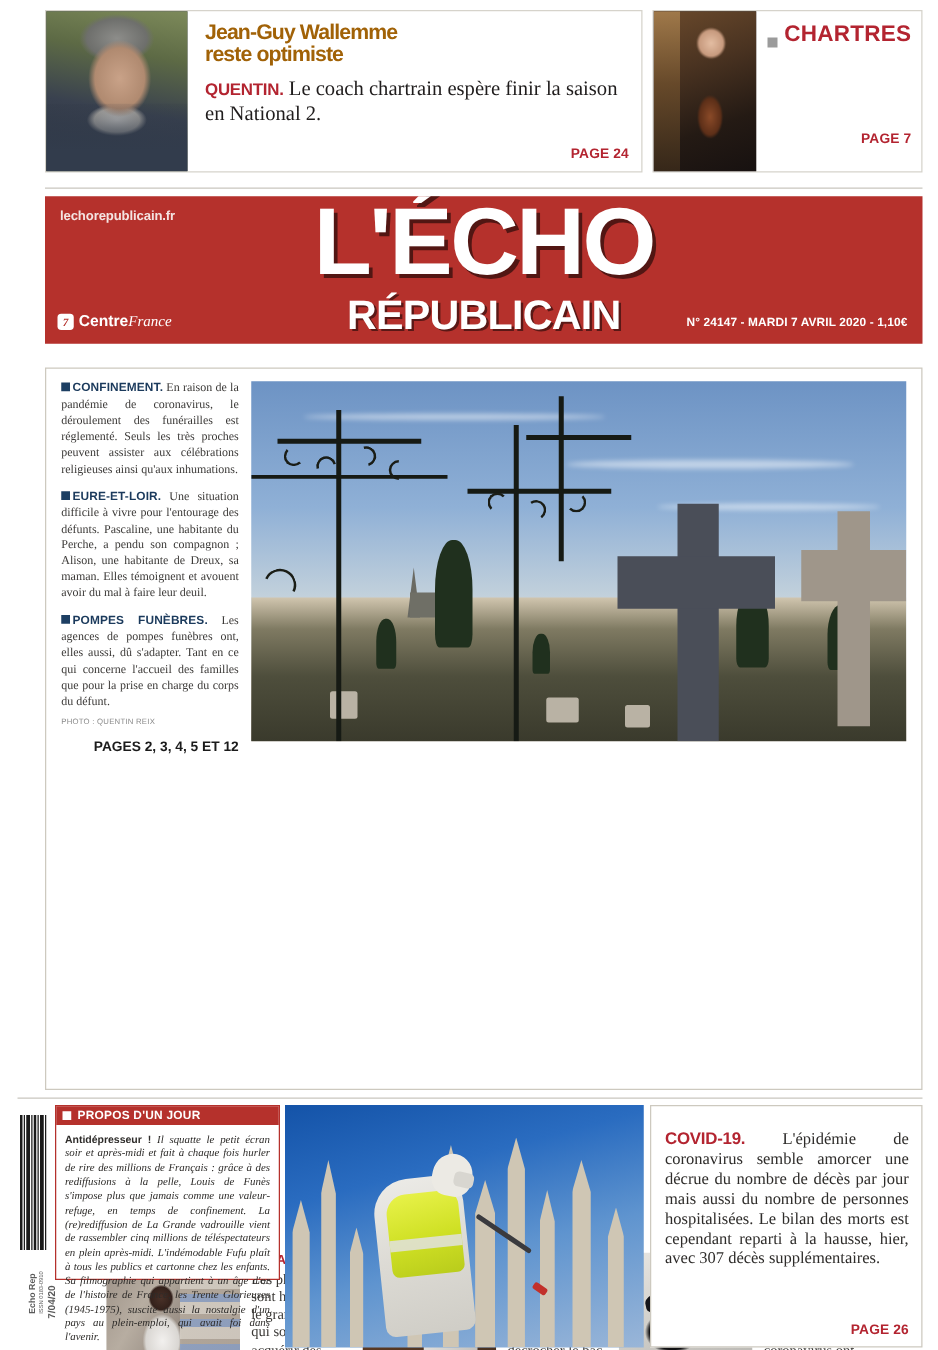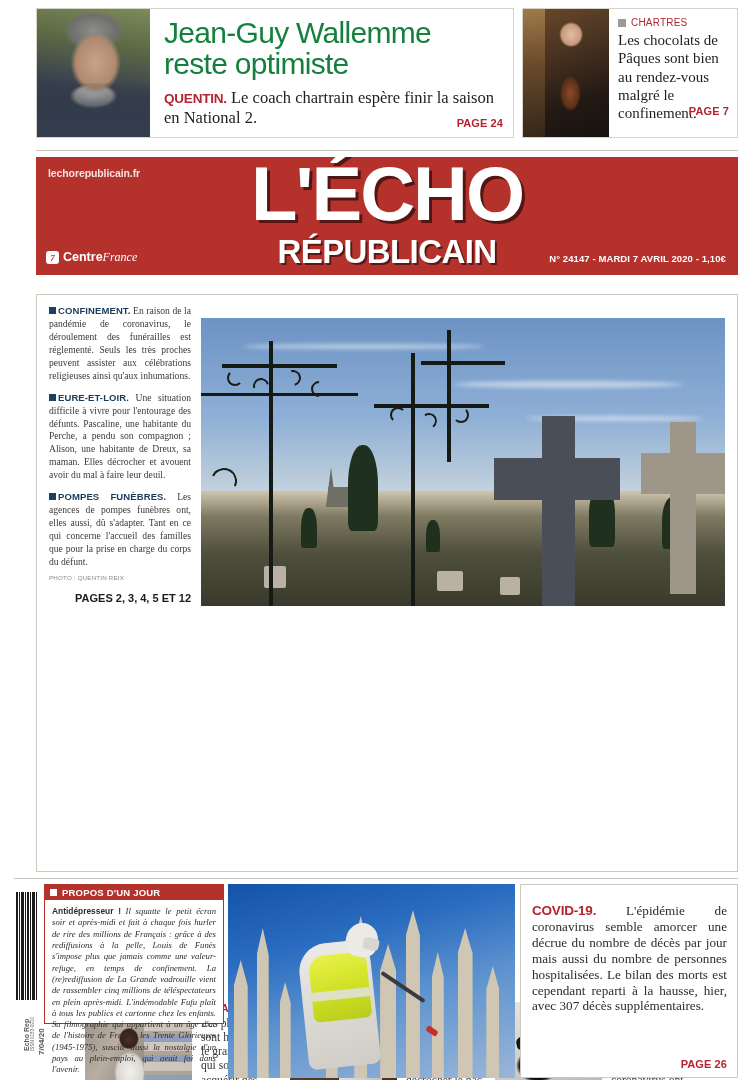--- a/index.html
+++ b/index.html
@@ -26,22 +26,22 @@
       radial-gradient(ellipse 30px 16px at 50% 68%, #d8d5d0 0%, #b6b2ab 60%, rgba(182,178,171,0) 80%),
       linear-gradient(190deg, #7d8a5a 0%, #5d6a45 28%, #39414f 60%, #2b3240 100%);
   }
   .ph-wallemme::after {
     content:""; position:absolute; left:0; bottom:0; width:100%; height:42%;
     background: linear-gradient(180deg, rgba(40,48,62,0.1), #323c4c 70%);
   }
   .teaser-body { flex: 1; padding: 8px 10px 6px 14px; position: relative; }
   .teaser-head {
     font-family: "Liberation Sans", sans-serif;
-    font-weight: 400; font-size: 30px; line-height: 1.04;
-    color: #15803d; letter-spacing: -0.7px;
+    font-weight: 700; font-size: 17px; line-height: 1.04;
+    color: #a16207; letter-spacing: -0.7px;
   }
   .teaser-sub {
     margin-top: 9px; font-size: 16.5px; line-height: 1.2; color: #201d1d;
   }
   .kicker-red {
     font-family: "Liberation Sans", sans-serif;
     font-weight: 700; font-size: 13.5px; color: #b32430; letter-spacing: -0.2px;
   }
   .pagebadge {
     font-family: "Liberation Sans", sans-serif;
@@ -62,22 +62,22 @@
       linear-gradient(160deg, #6b4a2c 0%, #4a3321 35%, #241a14 70%, #171110 100%);
   }
   .ph-chocolat::before {
     content:""; position:absolute; left:0; top:0; width:26%; height:100%;
     background: linear-gradient(180deg,#a9814f,#6d4e2c 45%,#3a2a1a);
     opacity:.85;
   }
   .side-body { flex: 1; padding: 8px 8px 6px 9px; position: relative; }
   .side-kicker {
     font-family: "Liberation Sans", sans-serif;
-    font-weight: 400; font-size: 10px; color: #b32430;
-    display: flex; align-items: center; gap: 5px; letter-spacing: 0.2px;
+    font-weight: 700; font-size: 18px; color: #b32430;
+    display: flex; align-items: flex-end; gap: 5px; letter-spacing: 0.2px;
   }
   .sq-grey { width: 8px; height: 8px; background: #9b9b9b; display: inline-block; }
   .sq-red { width: 8px; height: 8px; background: #b32430; display: inline-block; }
   .side-text { margin-top: 3px; font-size: 15px; line-height: 1.22; color: #201d1d; }
   .side-pg { position: absolute; right: 8px; bottom: 20px; }
 
   .rule-grey { position: absolute; left: 36px; width: 702px; height: 1px; background: #c9c6bf; }
 
   
   .masthead {
@@ -119,21 +119,21 @@
   
   .mainbox {
     position: absolute; left: 36px; top: 294px; width: 702px; height: 578px;
     border: 1px solid #cdc9bf; background: #fff; padding: 10px 12px 8px 12px;
   }
   .main-head {
     font-family: "Liberation Serif", serif; font-weight: 700;
     font-size: 50px; line-height: 1; color: #111; letter-spacing: -1.4px;
     margin: 4px 0 10px 12px;
   }
-  .main-row { display: flex; gap: 10px; align-items: flex-end; }
+  .main-row { display: flex; gap: 10px; }
   .main-col {
     width: 142px; font-size: 9.6px; line-height: 1.35; color: #3c3a38;
     text-align: justify;
   }
   .main-col p { margin-bottom: 9px; }
   .col-kicker {
     font-family: "Liberation Sans", sans-serif; font-weight: 700;
     font-size: 9.5px; color: #1b3a5c; letter-spacing: 0.1px;
   }
   .sq-navy { width: 7px; height: 7px; background: #1d3f63; display: inline-block; margin-right: 2px; }
@@ -339,21 +339,20 @@
 
     <div class="teaser-side">
       <div class="side-photo">
         <div class="ph-chocolat"></div>
       </div>
       <div class="side-body">
         <div class="side-kicker">
           <span class="sq-grey"></span>
           <span>CHARTRES</span>
         </div>
-        <div class="side-text">Les chocolats de Pâques sont bien au rendez-vous malgré le confinement.</div>
         <div class="pagebadge side-pg">PAGE 7</div>
       </div>
     </div>
   </div>
 
   <div class="rule-grey" style="top:150px"></div>
 
   <div class="masthead">
     <div class="mh-site">lechorepublicain.fr</div>
     <div class="mh-title">L'ÉCHO</div>
@@ -366,21 +365,21 @@
   </div>
 
   <div class="mainbox">
 
     <div class="main-row">
       <div class="main-col">
         <p>
           <span class="col-kicker"><span class="sq-navy"></span><span>CONFINEMENT.</span></span><span> En raison de la pandémie de coronavirus, le déroulement des funérailles est réglementé. Seuls les très proches peuvent assister aux célébrations religieuses ainsi qu'aux inhumations.</span>
         </p>
         <p>
-          <span class="col-kicker"><span class="sq-navy"></span><span>EURE-ET-LOIR.</span></span><span> Une situation difficile à vivre pour l'entourage des défunts. Pascaline, une habitante du Perche, a pendu son compagnon ; Alison, une habitante de Dreux, sa maman. Elles décrocher et avouent avoir du mal à faire leur deuil.</span>
+          <span class="col-kicker"><span class="sq-navy"></span><span>EURE-ET-LOIR.</span></span><span> Une situation difficile à vivre pour l'entourage des défunts. Pascaline, une habitante du Perche, a pendu son compagnon ; Alison, une habitante de Dreux, sa maman. Elles témoignent et avouent avoir du mal à faire leur deuil.</span>
         </p>
         <p>
           <span class="col-kicker"><span class="sq-navy"></span><span>POMPES FUNÈBRES.</span></span><span> Les agences de pompes funèbres ont, elles aussi, dû s'adapter. Tant en ce qui concerne l'accueil des familles que pour la prise en charge du corps du défunt.</span>
         </p>
         <div class="photo-credit">PHOTO : QUENTIN REIX</div>
         <div class="pages-line">PAGES 2, 3, 4, 5 ET 12</div>
       </div>
 
       <div class="main-photo">
         <div class="sky-streak" style="left:8%;top:9%;width:46%;height:5px;"></div>

